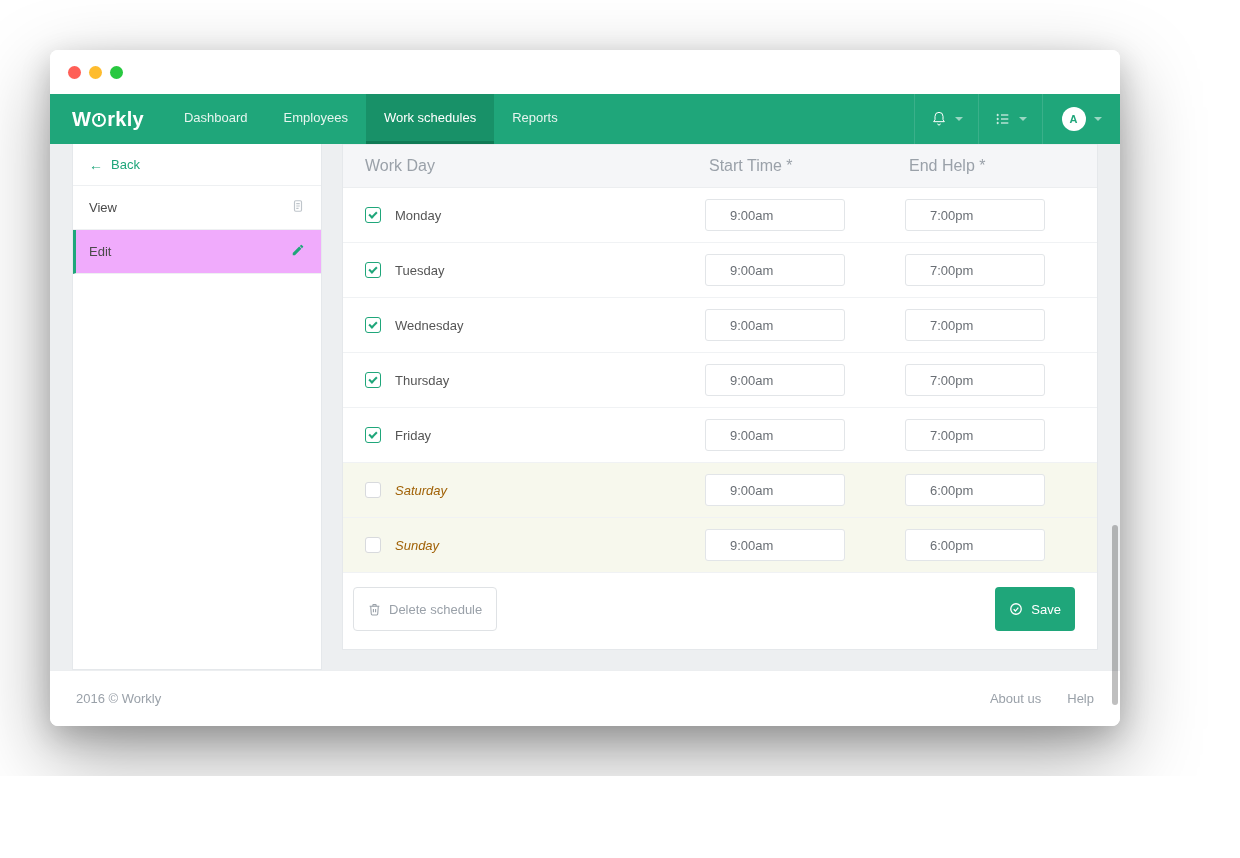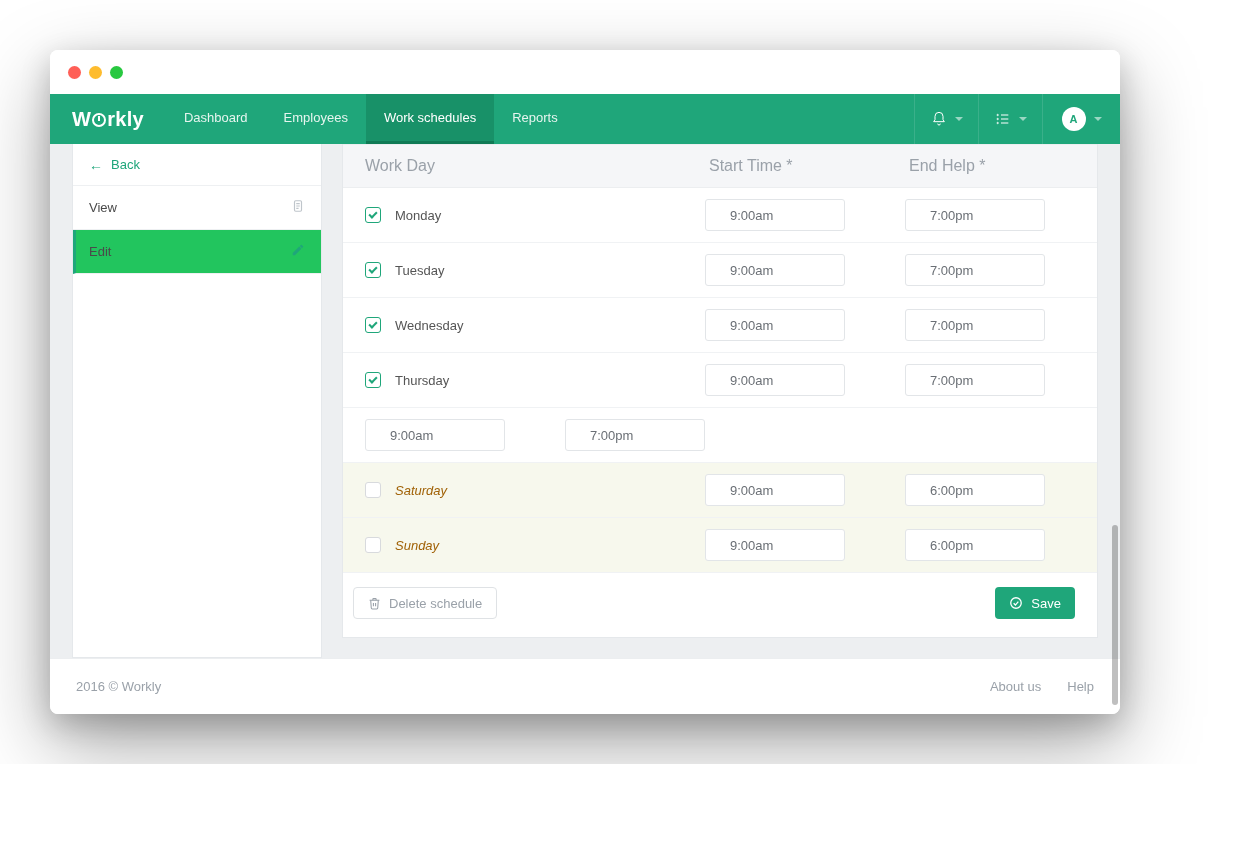--- a/index.html
+++ b/index.html
@@ -159,21 +159,21 @@
       gap: 8px;
       justify-content: flex-start;
     }
     .arrow-left {
       display: inline-block;
       color: #1fa67a;
       font-size: 14px;
       line-height: 1;
     }
     .sidebar-item.active {
-      background: #22c55e;
+      background: #f0abfc;
       border-left: 3px solid #1fa67a;
       padding-left: 13px;
     }
     .side-icon { color: #bfc5cb; }
     .side-icon.active { color: #1fa67a; }
 
     .main-panel {
       flex: 1;
       background: #ffffff;
       border: 1px solid #e5e8eb;
@@ -256,21 +256,21 @@
     .actions-row {
       display: flex;
       justify-content: space-between;
       align-items: center;
       padding: 14px 22px 18px 10px;
     }
     .btn {
       display: inline-flex;
       align-items: center;
       gap: 8px;
-      height: 32px;
+      height: 44px;
       border-radius: 4px;
       font-size: 13px;
       padding: 0 14px;
       cursor: pointer;
       border: none;
     }
     .btn-delete {
       background: #ffffff;
       border: 1px solid #dfe2e5;
       color: #9aa1a9;
@@ -432,20 +432,26 @@
             <div class="checkbox">
                 <div class="checkmark"></div>
               </div>
             <span class="day-label">Thursday</span>
           </div>
           <div class="start-cell"><input class="time-input" value="9:00am" style=""></div>
           <div class="end-cell"><input class="time-input" value="7:00pm" style=""></div>
         </div>
 
         <div class="day-row">
+          <div class="day-cell">
+            <div class="checkbox">
+                <div class="checkmark"></div>
+              </div>
+            <span class="day-label">Friday</span>
+          </div>
           <div class="start-cell"><input class="time-input" value="9:00am" style=""></div>
           <div class="end-cell"><input class="time-input" value="7:00pm" style=""></div>
         </div>
 
         <div class="day-row disabled">
           <div class="day-cell">
             <div class="checkbox unchecked"></div>
             <span class="day-label">Saturday</span>
           </div>
           <div class="start-cell"><input class="time-input" value="9:00am" style=""></div>

